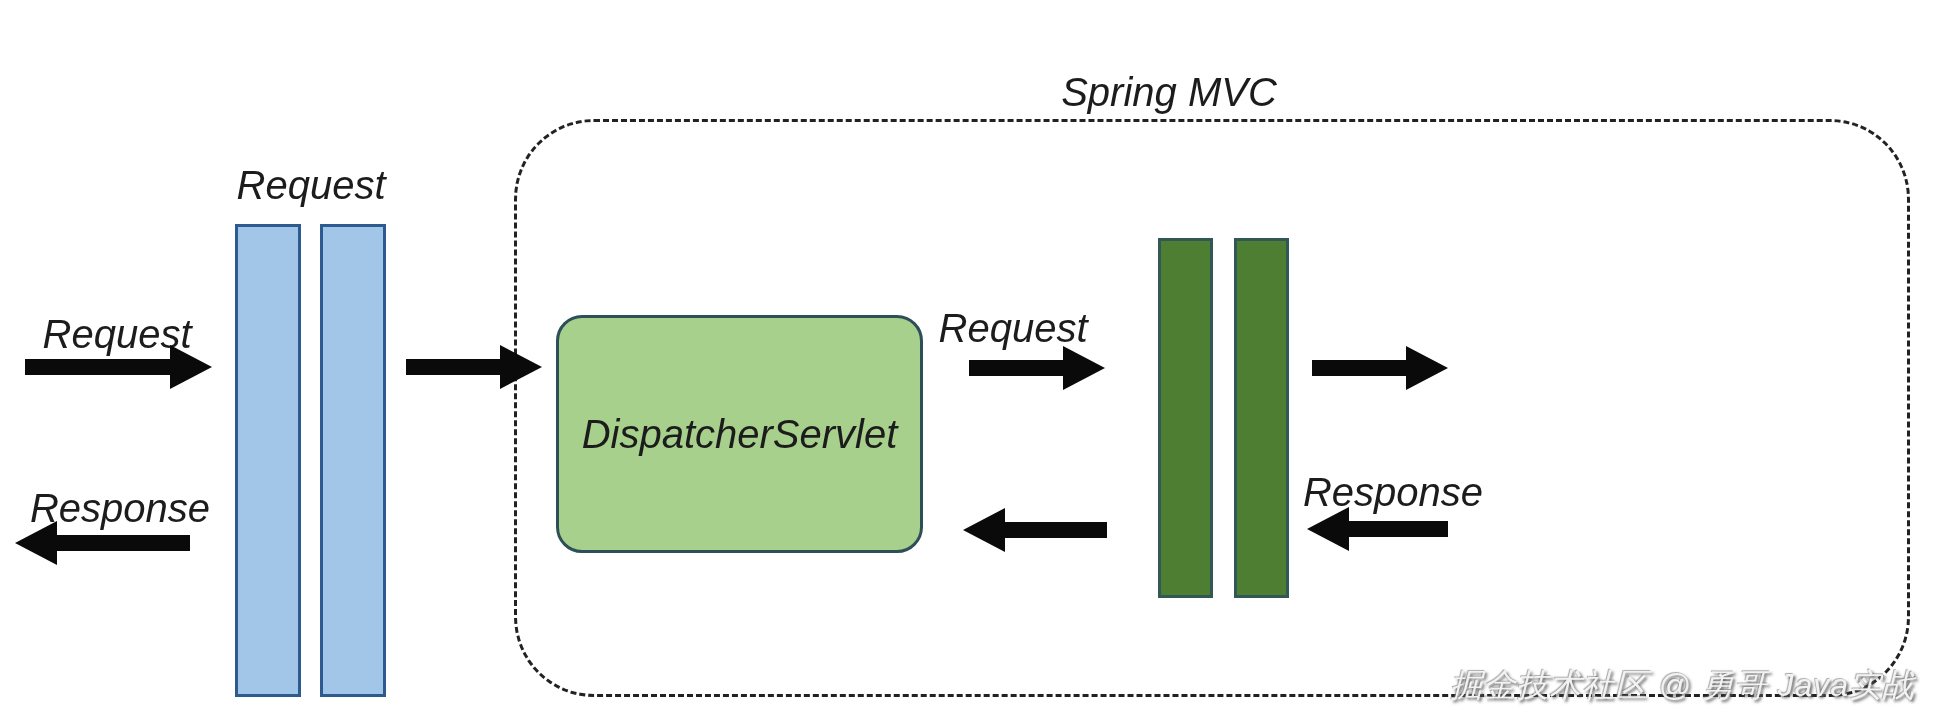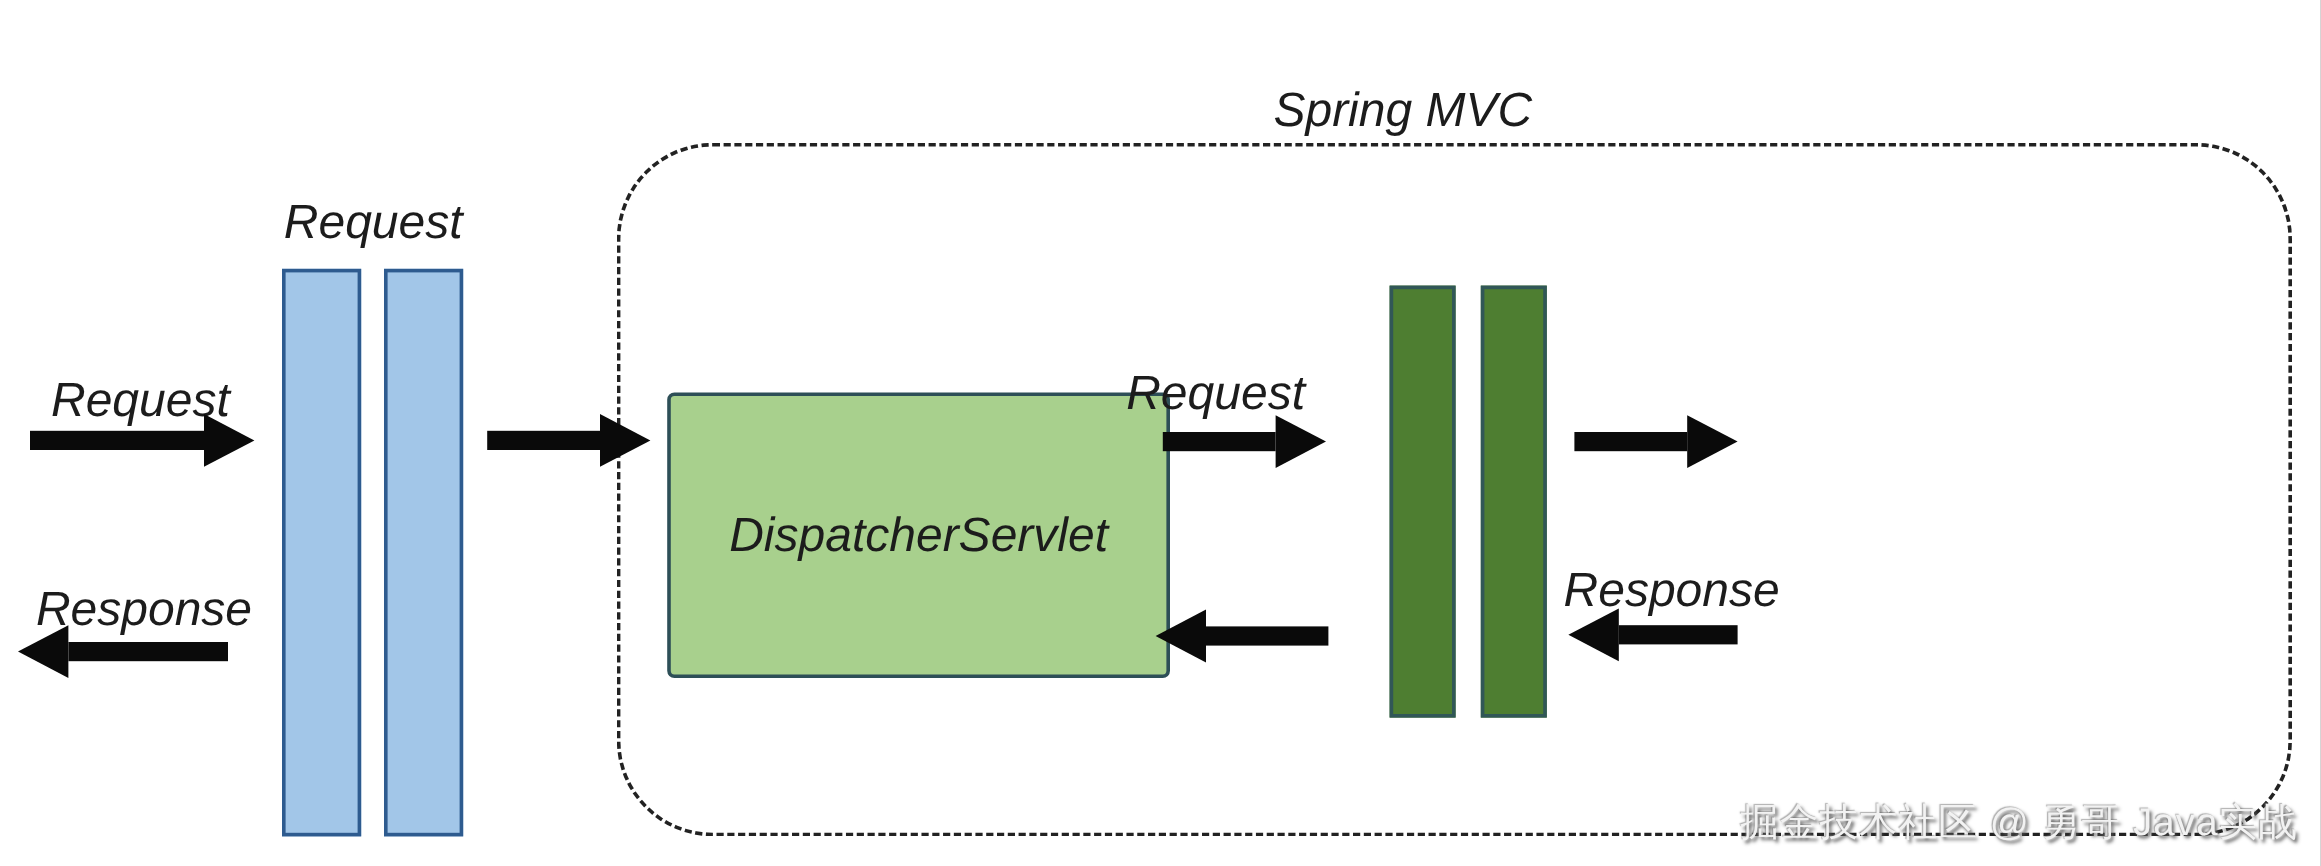--- a/index.html
+++ b/index.html
@@ -38,26 +38,26 @@
     border:3px solid var(--filter-bar-border,#2e5b8f);
   }
   .bar.interceptor{
     width:55px;top:238px;height:360px;
     background:var(--interceptor-bar-fill,#4e7e31);
     border:3px solid var(--interceptor-bar-border,#315757);
   }
   
   .ds-box{
     position:absolute;
-    left:556px;top:315px;width:419px;height:238px;
+    left:556px;top:315px;width:367px;height:238px;
     background:var(--node-fill,#a8d08d);
     border:3px solid var(--node-border,#2d4f57);
-    border-radius:6px;
+    border-radius:26px;
     box-sizing:border-box;
-    display:flex;align-items:center;justify-content:center;margin-top:12px;
+    display:flex;align-items:center;justify-content:center;
   }
   .controller-ellipse{
     position:absolute;
     left:1505px;top:333px;width:364px;height:224px;
     background:var(--node-fill,#a8d08d);
     border:3px solid var(--ellipse-border,#44687d);
     border-radius:50%;
     box-sizing:border-box;
     display:flex;align-items:center;justify-content:center;
   }
@@ -77,20 +77,21 @@
     border-right:42px solid var(--arrow,#0a0a0a);
   }
   .watermark{
     position:absolute;
     right:19px;bottom:14px;
     font-size:32px;
     letter-spacing:1px;
     color:var(--watermark,#f2f2f2);
     text-shadow:2px 2px 3px rgba(90,90,90,0.95), -1px -1px 1px rgba(120,120,120,0.6);
     white-space:nowrap;
+    font-style:italic;
   }
 </style>
 </head>
 <body>
 
 <div class="stage">
 
   <div class="mvc-box"></div>
 
   <div class="label centered" style="left:1169px;top:70px;">Spring MVC</div>

